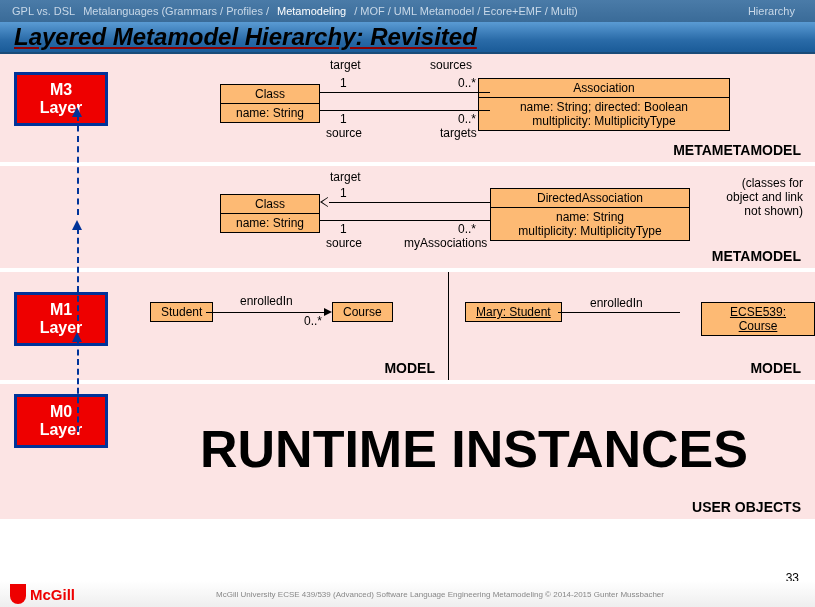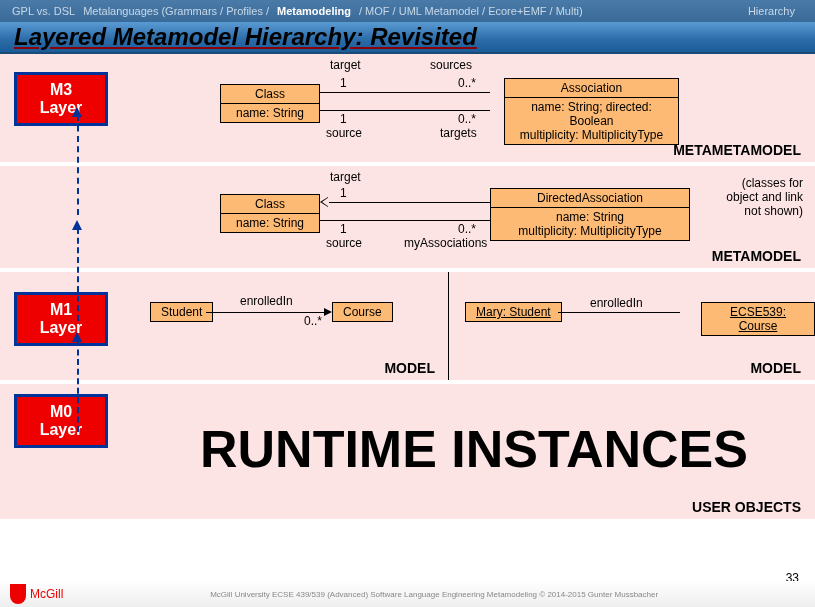--- a/index.html
+++ b/index.html
@@ -1,19 +1,19 @@
 <!DOCTYPE html>
 <html><head>
 <meta charset="utf-8">
 <style>
 * { box-sizing: border-box; margin: 0; padding: 0; }
 body { font-family: Arial, sans-serif; width: 815px; height: 607px; background: #fff; position: relative; overflow: hidden; }
 .header-bar { height: 22px; background: linear-gradient(180deg, #4a7ba8 0%, #3a6b98 100%); display: flex; align-items: center; padding: 0 12px; font-size: 11px; color: #c8d8e8; }
 .header-bar span { margin-right: 8px; }
-.header-bar .active { color: #fff; font-weight: bold; }
+.header-bar .active { color: #fff; font-weight: normal; }
 .title-bar { height: 32px; background: linear-gradient(180deg, #5a9bd4 0%, #2a6ba8 60%, #1a5b98 100%); border-bottom: 2px solid #1a4b78; display: flex; align-items: center; padding-left: 14px; }
 .title { font-size: 24px; font-weight: bold; font-style: italic; color: #000; text-decoration: underline; text-decoration-color: #8b0000; }
 .layer { position: relative; background: #fce4e4; margin-bottom: 4px; }
 .layer.m3 { height: 108px; }
 .layer.m2 { height: 102px; }
 .layer.m1 { height: 108px; }
 .layer.m0 { height: 135px; }
 .layer-label { position: absolute; left: 14px; background: #e00; border: 3px solid #003399; color: #fff; font-weight: bold; font-size: 16px; padding: 6px 12px; text-align: center; width: 94px; }
 .layer.m3 .layer-label { top: 18px; }
 .layer.m2 .layer-label { top: 20px; }
@@ -27,21 +27,21 @@
 .uml-box.simple .name { border-bottom: none; }
 .small-label { position: absolute; font-size: 12px; }
 .note { position: absolute; font-size: 12px; text-align: right; }
 .runtime { position: absolute; left: 200px; top: 35px; font-size: 52px; font-weight: bold; }
 .divider { position: absolute; width: 1px; background: #000; }
 .line { position: absolute; background: #000; }
 .arrow-r { position: absolute; width: 0; height: 0; border-top: 4px solid transparent; border-bottom: 4px solid transparent; border-left: 8px solid #000; }
 .oarrow { position: absolute; width: 0; height: 0; border-top: 5px solid transparent; border-bottom: 5px solid transparent; }
 .footer { position: absolute; bottom: 0; left: 0; right: 0; height: 26px; background: linear-gradient(180deg, #fff 0%, #eee 100%); display: flex; align-items: center; padding: 0 10px; }
 .mcgill-badge { width: 16px; height: 20px; background: #e00; border-radius: 0 0 8px 8px; margin-right: 4px; }
-.mcgill-text { font-size: 12px; color: #e00; font-weight: normal; }
+.mcgill-text { font-size: 15px; color: #e00; font-weight: bold; }
 .footer-text { flex: 1; text-align: center; font-size: 8px; color: #888; }
 .slide-no { position: absolute; right: 16px; bottom: 22px; font-size: 12px; }
 .dash-v { position: absolute; border-left: 2px dashed #003399; }
 .dash-arrow { position: absolute; width: 0; height: 0; border-left: 5px solid transparent; border-right: 5px solid transparent; border-bottom: 10px solid #003399; }
 </style>
 </head>
 <body>
 
 <div class="header-bar">
   <span>GPL vs. DSL</span>
@@ -54,21 +54,21 @@
 <div class="title-bar">
   <div class="title">Layered Metamodel Hierarchy: Revisited</div>
 </div>
 
 <div class="layer m3">
   <div class="layer-label">M3 Layer</div>
   <div class="uml-box" style="left:220px;top:30px;width:100px">
     <div class="name">Class</div>
     <div class="attrs">name: String</div>
   </div>
-  <div class="uml-box" style="left:504px;top:24px;width:175px">
+  <div class="uml-box" style="left:478px;top:24px;width:252px">
     <div class="name">Association</div>
     <div class="attrs">
       <div>name: String; directed: Boolean</div>
       <div>multiplicity: MultiplicityType</div>
     </div>
   </div>
   <div class="line" style="left:320px;top:38px;width:170px;height:1px"></div>
   <div class="line" style="left:320px;top:56px;width:170px;height:1px"></div>
   <div class="small-label" style="left:330px;top:4px">target</div>
   <div class="small-label" style="left:340px;top:22px">1</div>

